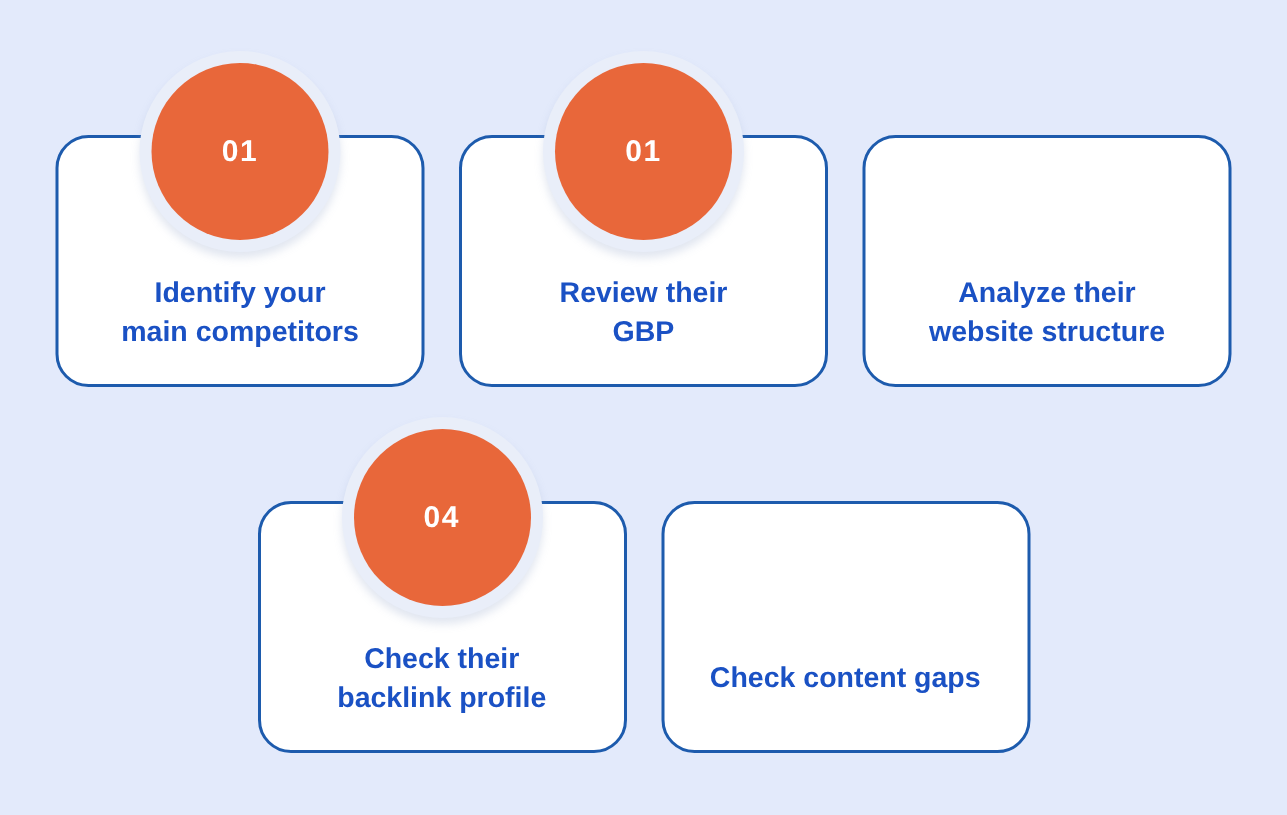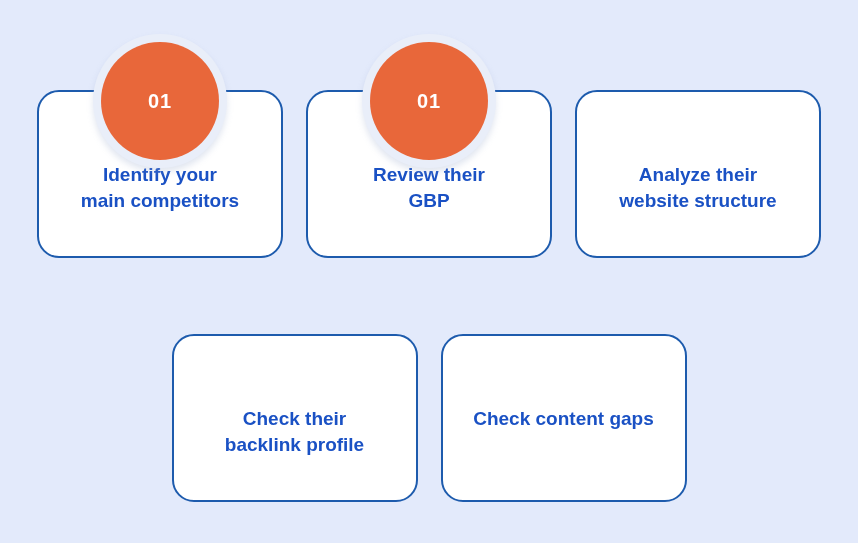--- a/index.html
+++ b/index.html
@@ -35,20 +35,21 @@
     width:246px;
     height:168px;
   }
   .card{
     position:absolute;
     inset:0;
     background:var(--card-bg);
     border:2px solid var(--border-blue);
     border-radius:22px;
     display:flex;
+    align-items:center;
     justify-content:center;
     padding-top:70px;
   }
   .badge{
     position:absolute;
     top:-56px;
     left:50%;
     transform:translateX(-50%);
     width:134px;
     height:134px;
@@ -125,20 +126,25 @@
 
   </div>
 
   <div class="row row-bottom">
 
     <div class="step">
       <div class="card">
         <div class="step-label">Check their
 backlink profile</div>
       </div>
+      <div class="badge">
+        <div class="circle">
+          <span class="step-number">04</span>
+        </div>
+      </div>
     </div>
 
     <div class="step">
       <div class="card">
         <div class="step-label">Check content gaps</div>
       </div>
     </div>
 
   </div>
 

